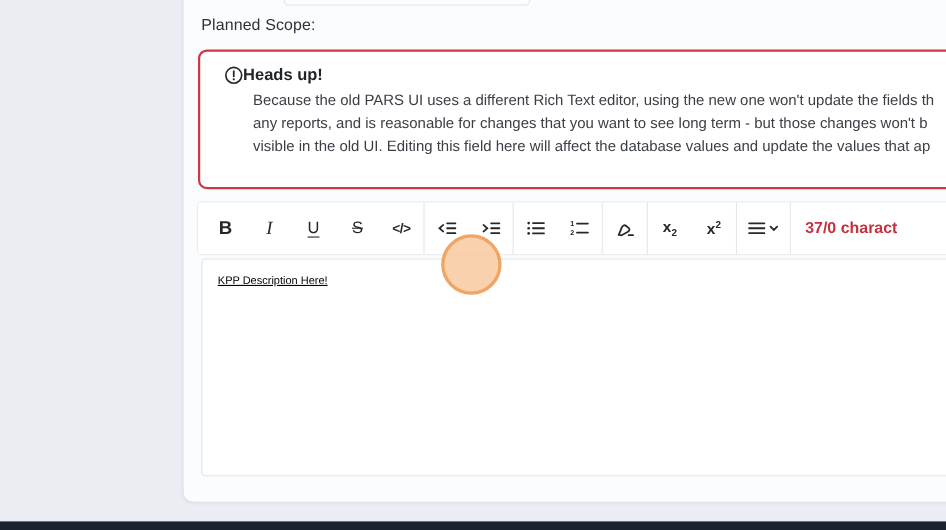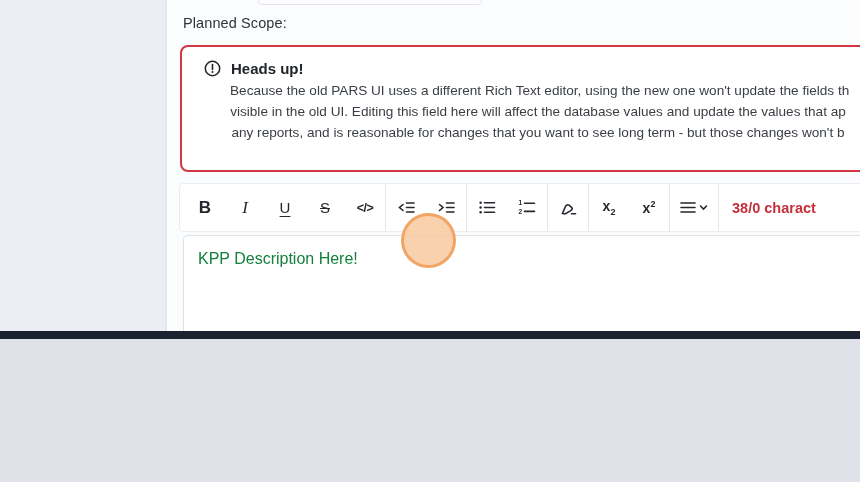--- a/index.html
+++ b/index.html
@@ -1,17 +1,17 @@
 <!DOCTYPE html>
 <html style="--bg: #eaeef3; --card-bg: #fbfcfe; --card-border: #e1e5eb; --alert-red: #cf3743; --counter-red: #c4303c; --icon-dark: #24282d; --circle-fill: rgba(247,199,153,0.8); --circle-border: rgba(239,160,92,0.9); --bottombar: #1b2230;"><head>
 <meta charset="utf-8">
 <style>
   html,body{margin:0;padding:0;background:#dfe3e9;}
   .stage{
-    position:relative;width:860px;height:339px;overflow:hidden;
+    position:relative;width:860px;height:482px;overflow:hidden;
     background:var(--bg,#eaeef3);
     font-family:"Liberation Sans", sans-serif;
     -webkit-font-smoothing:antialiased;
   }
   .card{
     position:absolute;left:166px;top:-12px;right:-16px;height:467px;
     background:var(--card-bg,#fbfcfe);
     border:1px solid var(--card-border,#e1e5eb);
     border-radius:10px;
     box-shadow:0 1px 3px rgba(16,24,40,.05);
@@ -23,24 +23,24 @@
   .field-label{
     position:absolute;left:183px;top:15px;
     font-size:14.5px;color:#2f3338;letter-spacing:.1px;
   }
   .alert{
     position:absolute;left:180px;top:45px;right:-8px;height:127px;
     border:2px solid var(--alert-red,#cf3743);border-radius:8px;
     background:#fff;box-sizing:border-box;
     padding:13px 20px 10px 22px;overflow:hidden;
   }
-  .alert-head{display:flex;align-items:center;gap:10px;margin-bottom:3px;}
+  .alert-head{display:flex;align-items:center;margin-bottom:3px;}
   .alert-title{font-size:15px;font-weight:700;color:#212529;}
   .alert-body{margin-left:26px;font-size:13.6px;line-height:21px;color:#3a3f45;}
-  .alert-line{white-space:nowrap;text-align:center;}
+  .alert-line{white-space:nowrap;}
   .toolbar{
     position:absolute;left:179px;top:183px;right:-8px;height:49px;
     background:#fff;border:1px solid #ebedf1;border-radius:4px;
     box-sizing:border-box;display:flex;align-items:stretch;padding-left:5px;
   }
   .tb-btn{
     width:40px;display:flex;align-items:center;justify-content:center;
     color:var(--icon-dark,#24282d);cursor:pointer;user-select:none;
   }
   .tb-btn svg{stroke:var(--icon-dark,#24282d);stroke-width:1.6;stroke-linecap:round;fill:none;}
@@ -55,21 +55,21 @@
   .align-wrap{width:48px;display:flex;align-items:center;justify-content:center;gap:3px;}
   .char-counter{
     margin-left:13px;align-self:center;white-space:nowrap;
     font-weight:700;font-size:14.5px;color:var(--counter-red,#c4303c);
   }
   .editor{
     position:absolute;left:183px;top:235px;right:-8px;height:198px;
     background:#fff;border:1px solid #dfe3e8;border-radius:4px;
     box-sizing:border-box;padding:14px 14px;cursor:text;
   }
-  .editor-text{font-size:16px;color:#15803d;}
+  .editor-text{font-size:10px;color:#000000;text-decoration:underline;}
   .click-circle{
     position:absolute;left:401px;top:213px;width:55px;height:55px;
     border-radius:50%;box-sizing:border-box;z-index:6;
     background:var(--circle-fill,rgba(247,199,153,.8));
     border:3px solid var(--circle-border,rgba(239,160,92,.9));
   }
   .bottom-bar{
     position:absolute;left:0;bottom:0;width:100%;height:8px;
     background:var(--bottombar,#1b2230);
   }
@@ -91,22 +91,22 @@
         <svg width="17" height="17" viewBox="0 0 17 17">
           <circle cx="8.5" cy="8.5" r="7.2" fill="none" stroke="#23272b" stroke-width="1.5"></circle>
           <line x1="8.5" y1="4.6" x2="8.5" y2="9.4" stroke="#23272b" stroke-width="1.6" stroke-linecap="round"></line>
           <circle cx="8.5" cy="12.1" r="1" fill="#23272b" stroke="none"></circle>
         </svg>
       </span>
       <span class="alert-title">Heads up!</span>
     </div>
     <div class="alert-body">
       <div class="alert-line">Because the old PARS UI uses a different Rich Text editor, using the new one won't update the fields th</div>
+      <div class="alert-line">any reports, and is reasonable for changes that you want to see long term - but those changes won't b</div>
       <div class="alert-line">visible in the old UI. Editing this field here will affect the database values and update the values that ap</div>
-      <div class="alert-line">any reports, and is reasonable for changes that you want to see long term - but those changes won't b</div>
     </div>
   </div>
 
   <div class="toolbar">
     <div class="tb-btn g-bold">B</div>
     <div class="tb-btn g-italic">I</div>
     <div class="tb-btn g-underline">U</div>
     <div class="tb-btn g-strike">S</div>
     <div class="tb-btn g-code">&lt;/&gt;</div>
 
@@ -190,21 +190,21 @@
       </span>
       <span style="display:flex;">
         <svg width="9" height="7" viewBox="0 0 9 7">
           <polyline points="1.5,2 4.5,5 7.5,2"></polyline>
         </svg>
       </span>
     </div>
 
     <div class="tb-sep"></div>
 
-    <div class="char-counter">38/0 charact</div>
+    <div class="char-counter">37/0 charact</div>
   </div>
 
   <div class="editor">
     <div class="editor-text">KPP Description Here!</div>
   </div>
 
   <div class="click-circle"></div>
 
   <div class="bottom-bar"></div>
 

